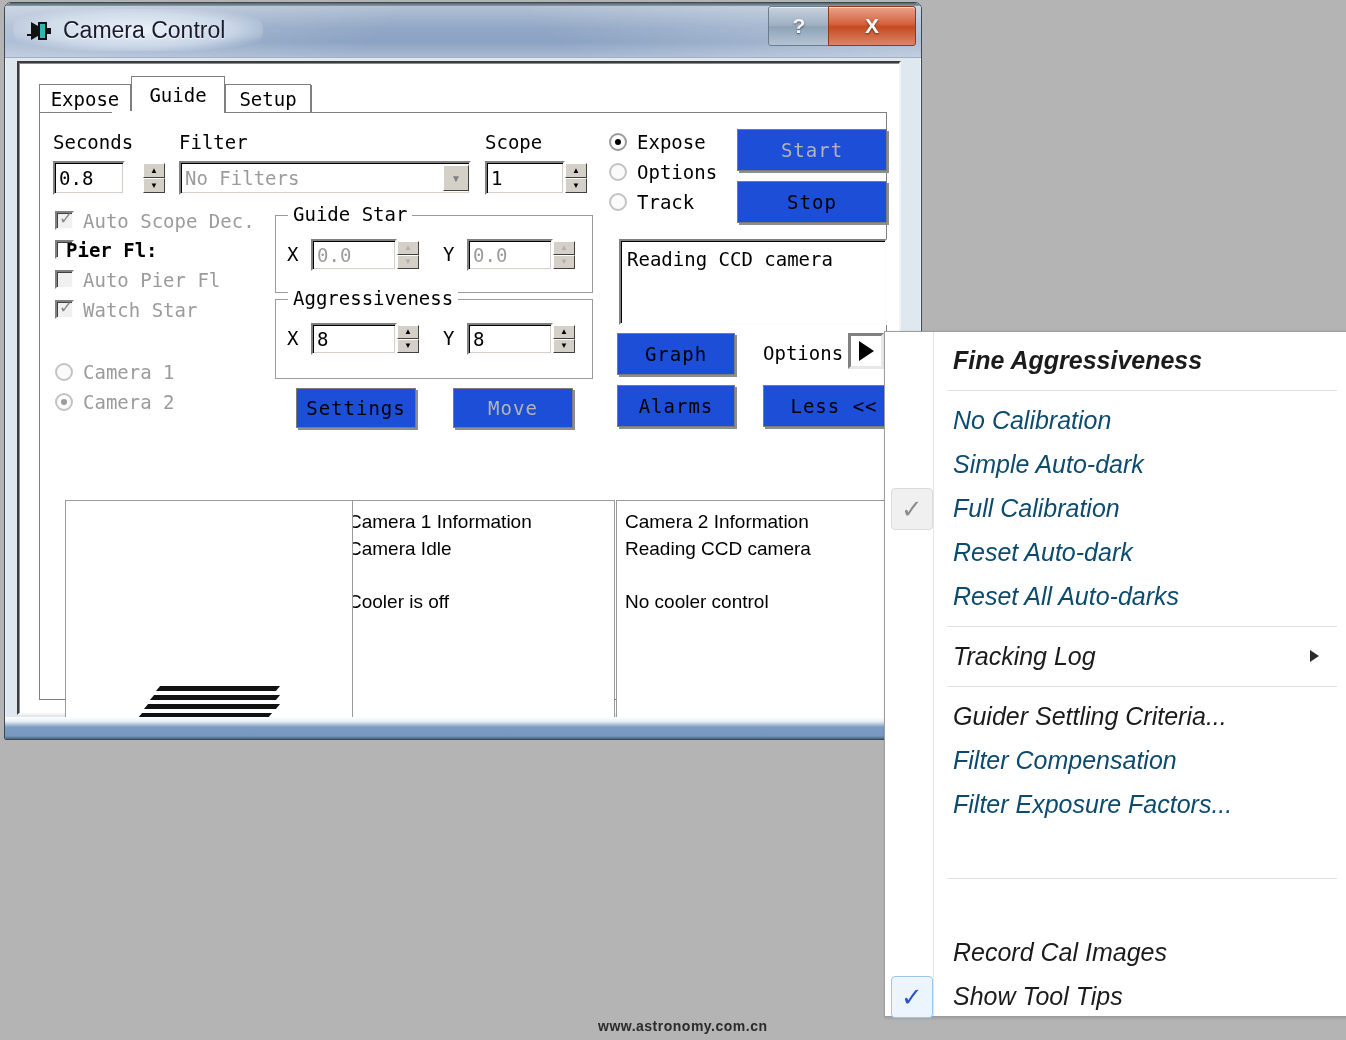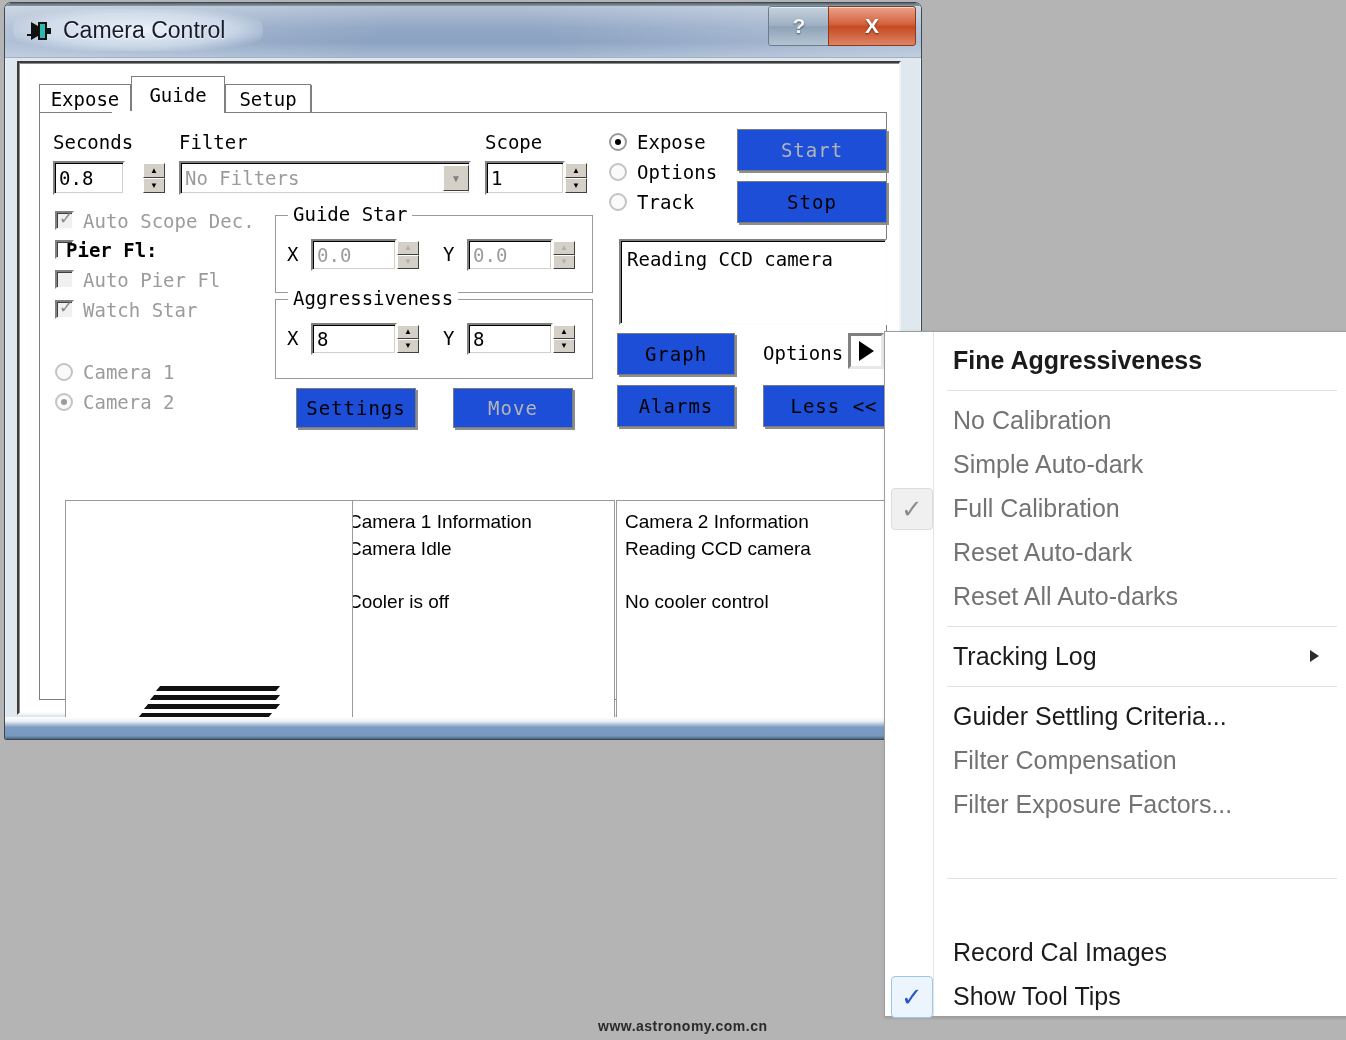--- a/index.html
+++ b/index.html
@@ -221,22 +221,22 @@
   #menu-gutter{
     position:absolute;left:0;top:0;width:48px;bottom:0;
     border-right:1px solid #e4e4e4;background:#fff;
   }
   .mi{
     position:absolute;left:0;right:0;height:44px;
     display:flex;align-items:center;
     font-size:25px;color:#1b1b1b;
     cursor:default;
   }
-  .mi .mlabel{position:absolute;left:68px;white-space:nowrap;}
-  .mi.dis .mlabel{color:#737373;}
+  .mi .mlabel{position:absolute;left:68px;white-space:nowrap;font-style:italic;}
+  .mi.dis .mlabel{color:#0c4a6e;}
   .mi .arrow{
     position:absolute;right:28px;width:0;height:0;
     border-left:9px solid #2b2b2b;
     border-top:6px solid transparent;border-bottom:6px solid transparent;
   }
   .msep{position:absolute;left:62px;right:10px;height:1px;background:#e0e0e0;}
   .chkbox{
     position:absolute;left:6px;width:40px;height:40px;border-radius:4px;
     display:flex;align-items:center;justify-content:center;
     font-size:26px;line-height:1;

